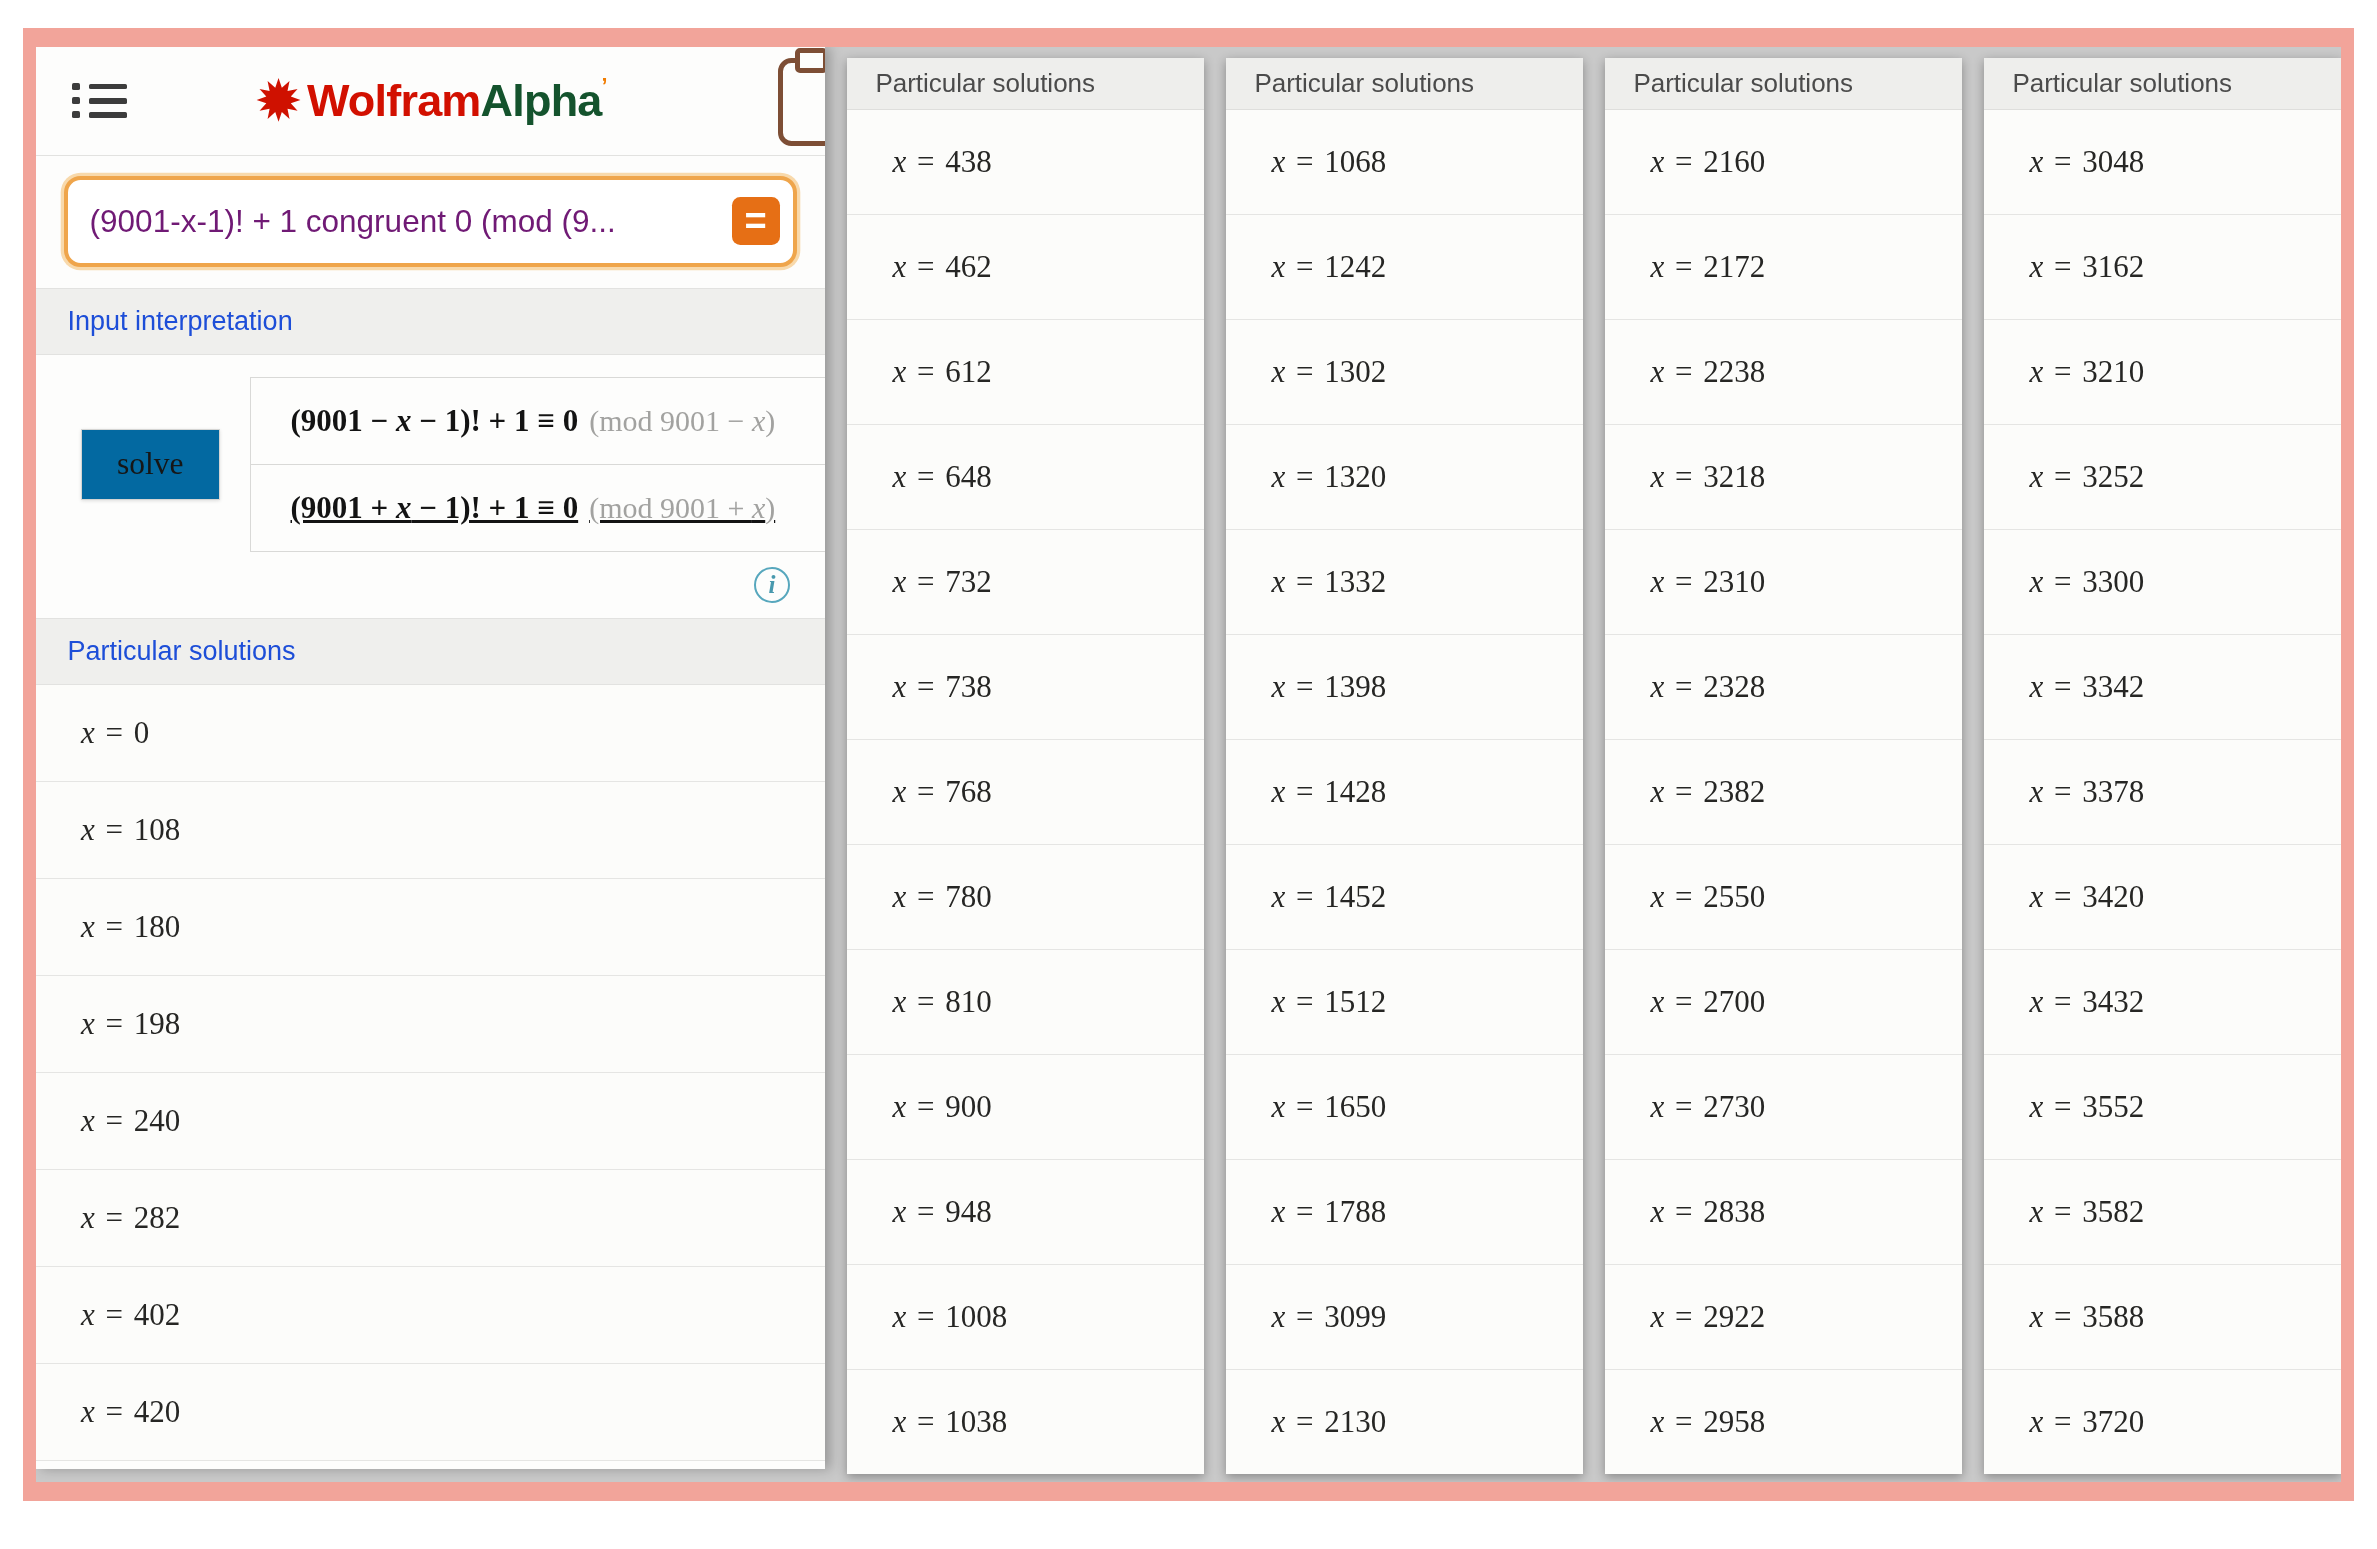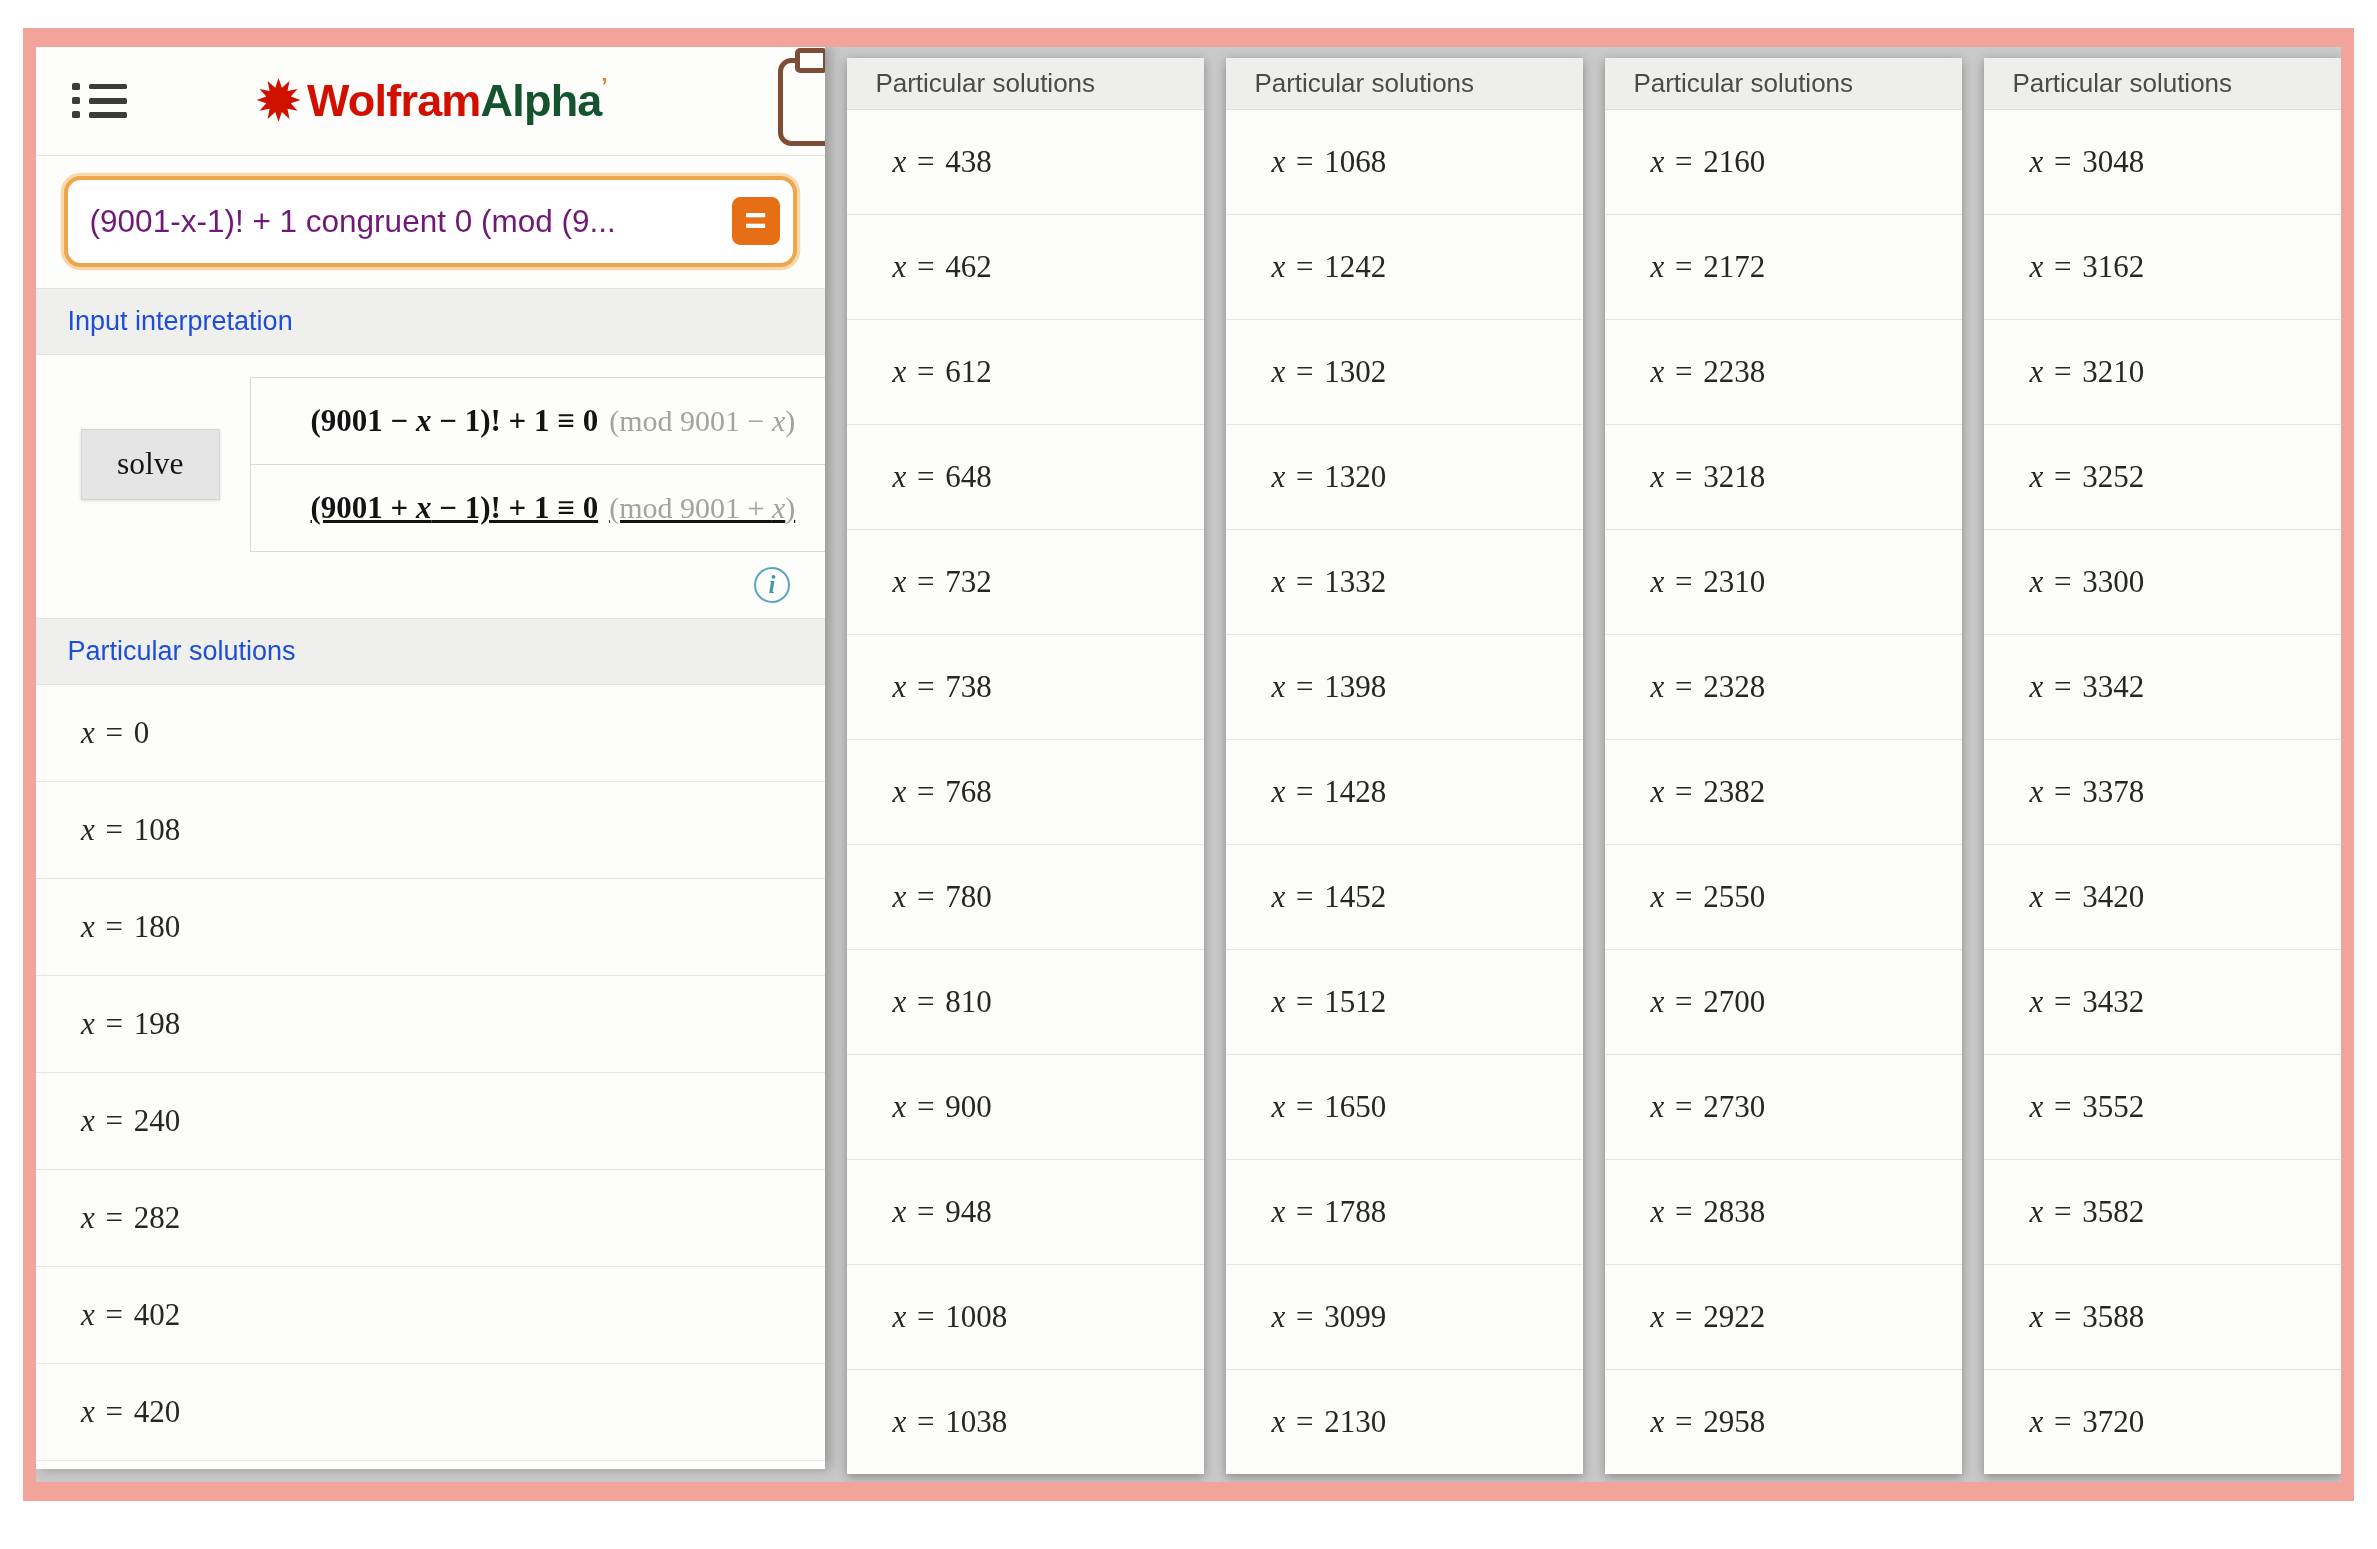--- a/index.html
+++ b/index.html
@@ -42,23 +42,23 @@
     padding:0 13.3px 0 21.6px;}
   .query{flex:1;font-size:31.5px;color:#701a75;white-space:nowrap;overflow:hidden;}
   .eq-btn{width:48px;height:48px;border-radius:8.3px;background:#e66f15;color:#fff;
     display:flex;align-items:center;justify-content:center;font-size:38px;font-weight:700;}
   .band{background:#efefed;border-top:0.8px solid #e2e2e0;border-bottom:0.8px solid #e2e2e0;
     height:65px;display:flex;align-items:center;padding-left:31.5px;font-size:27px;color:#1d4ed8;}
   .interp{padding-top:21.6px;}
   .solve-row{display:flex;align-items:center;margin-left:45px;}
   .solve-box{border:1.7px solid #d5d5d3;box-shadow:0 0.8px 3.3px rgba(0,0,0,.12);
     padding:16.6px 35px;font-family:"Liberation Serif","DejaVu Serif",serif;
-    font-size:31.5px;color:#161616;margin-right:30px;background:#e5e5e5;}
+    font-size:31.5px;color:#161616;margin-right:30px;background:#0369a1;}
   .eqs{border:1.7px solid #d9d9d7;border-right:none;flex:1;background:#fdfdfc;}
-  .eq-row{height:86px;display:flex;align-items:center;padding-left:60px;
+  .eq-row{height:86px;display:flex;align-items:center;padding-left:40px;
     font-family:"Liberation Serif","DejaVu Serif",serif;font-size:31px;color:#131313;font-weight:600;
     white-space:nowrap;overflow:hidden;}
   .eq-row + .eq-row{border-top:1.7px solid #d9d9d7;text-decoration:underline;}
   .eq-mod{font-weight:400;color:#a2a2a0;margin-left:11px;font-size:30px;}
   .info-row{height:66px;position:relative;}
   .info-icon{position:absolute;right:35px;top:15px;width:36px;height:36px;
     border:2.5px solid #57a7bd;border-radius:50%;color:#4899ae;display:flex;align-items:center;
     justify-content:center;font-family:"Liberation Serif","DejaVu Serif",serif;
     font-style:italic;font-weight:700;font-size:25px;box-sizing:border-box;}
   

